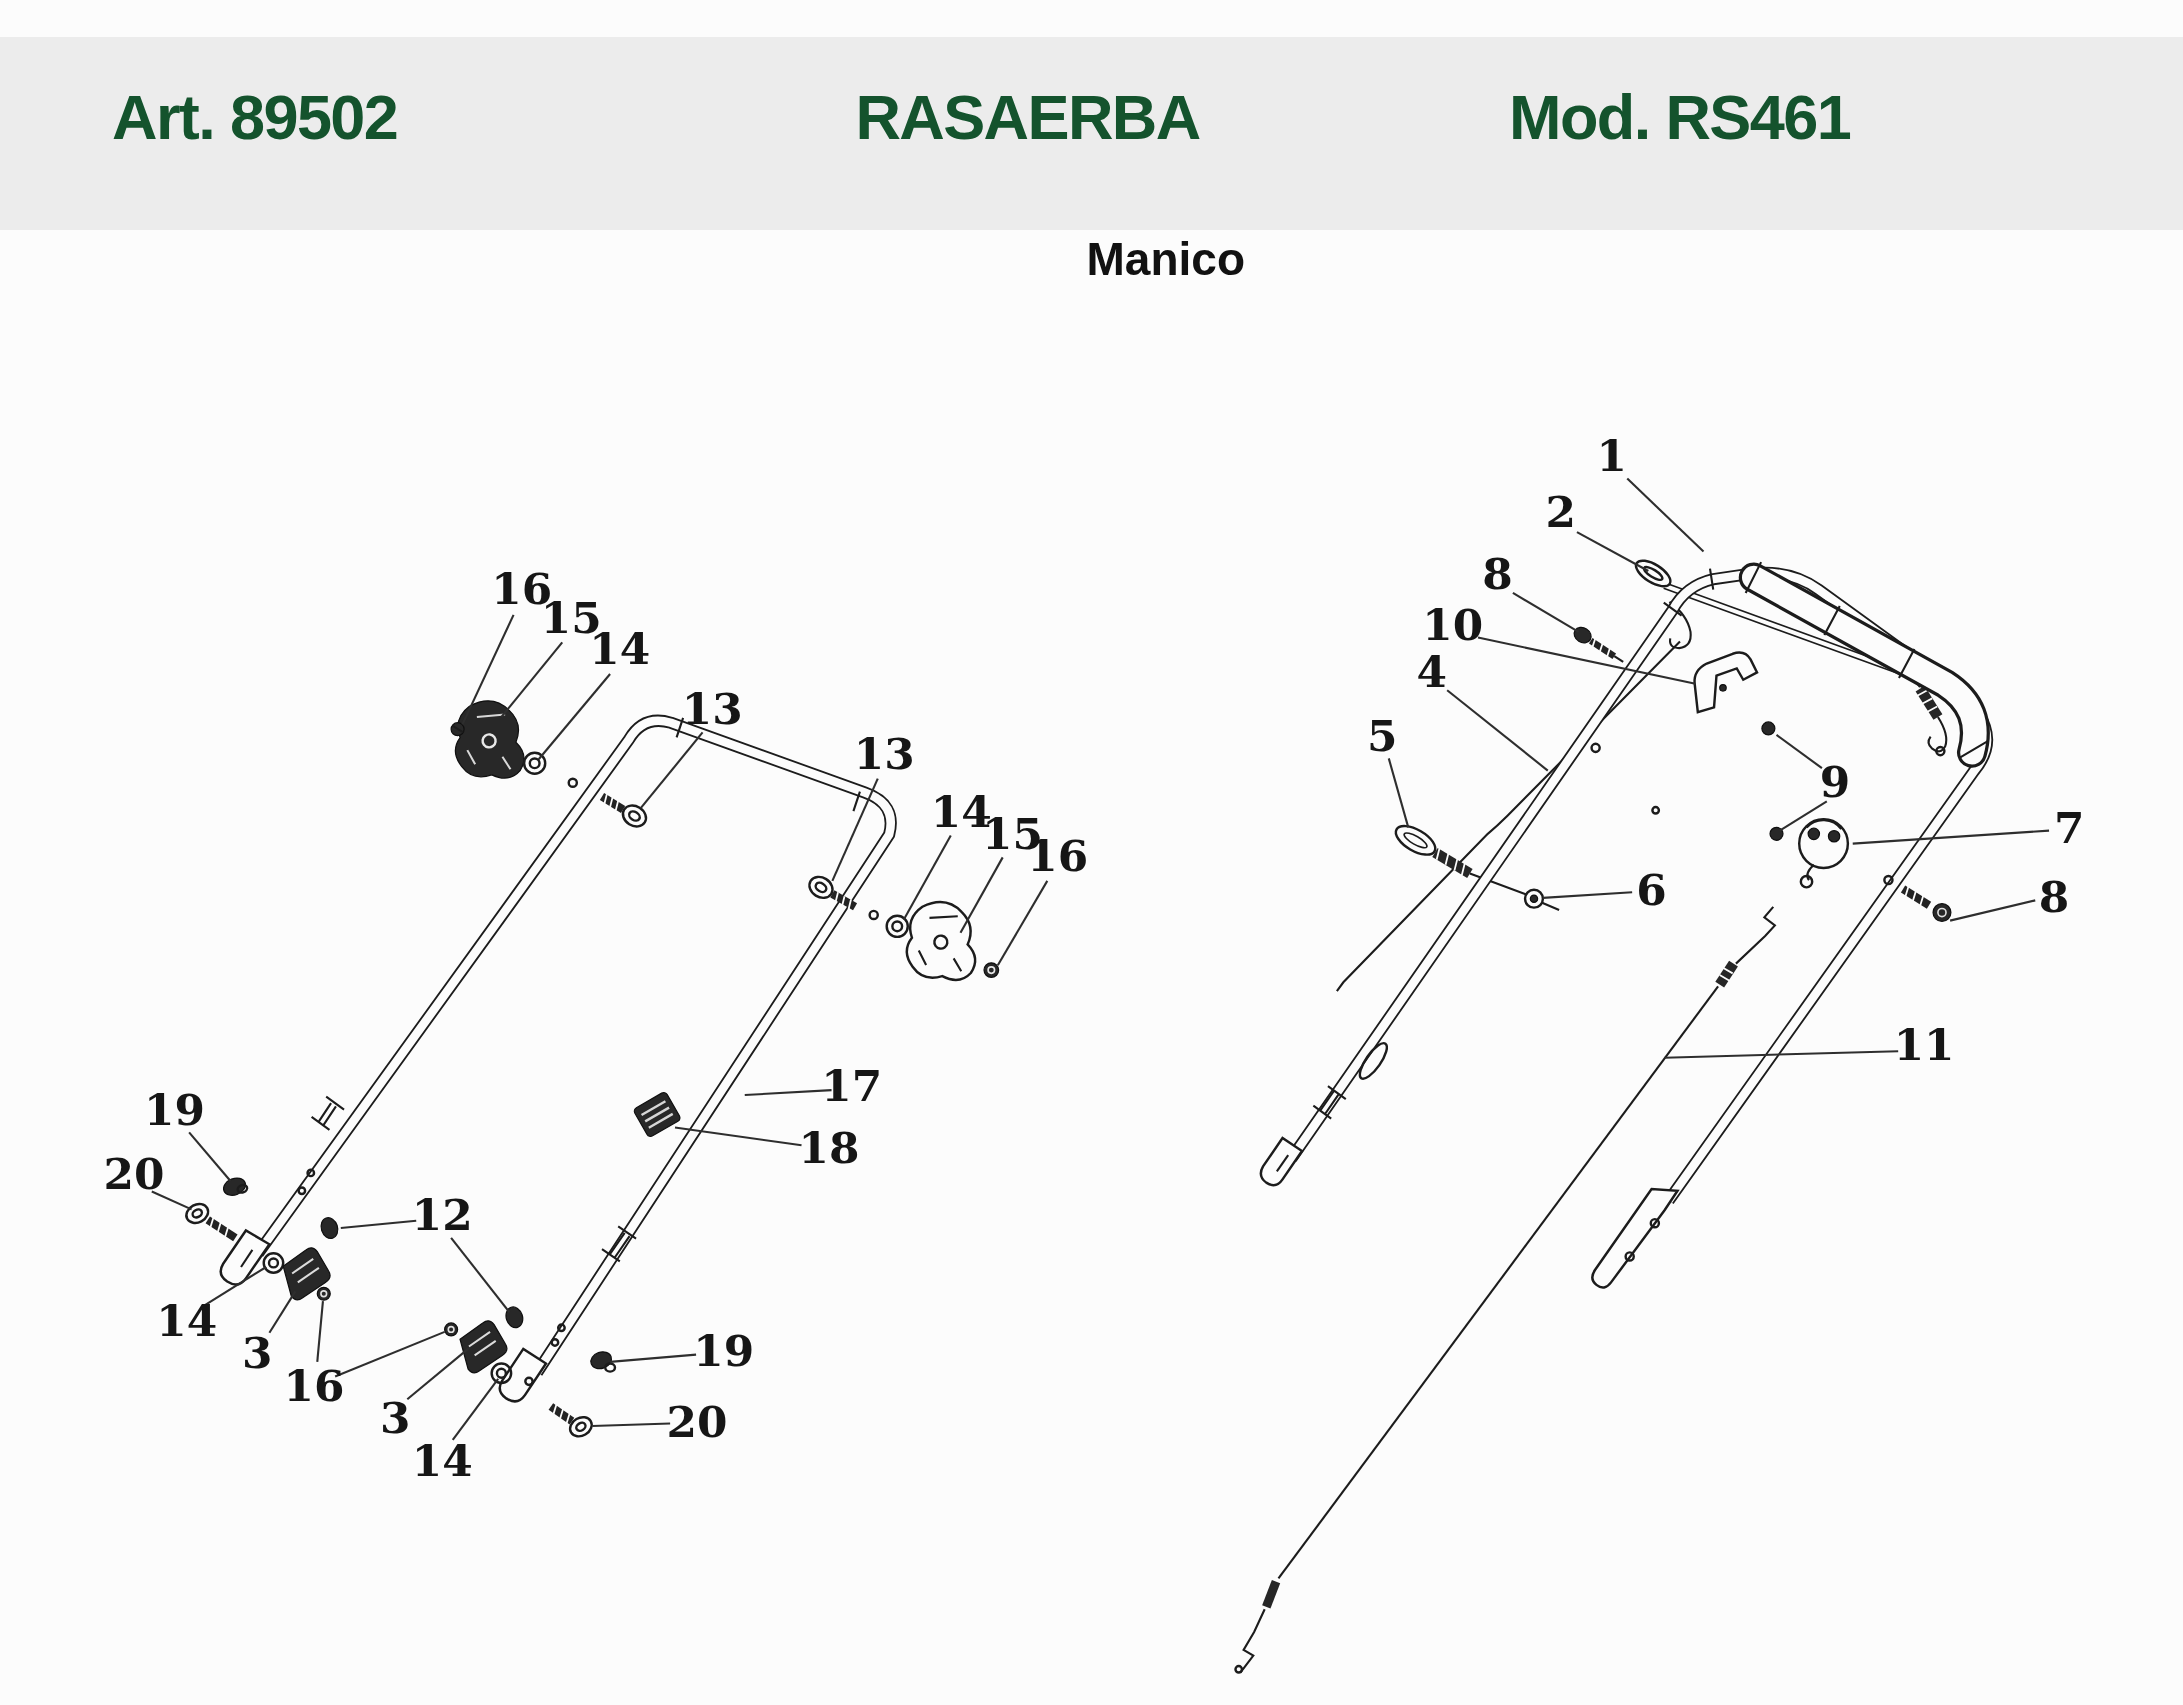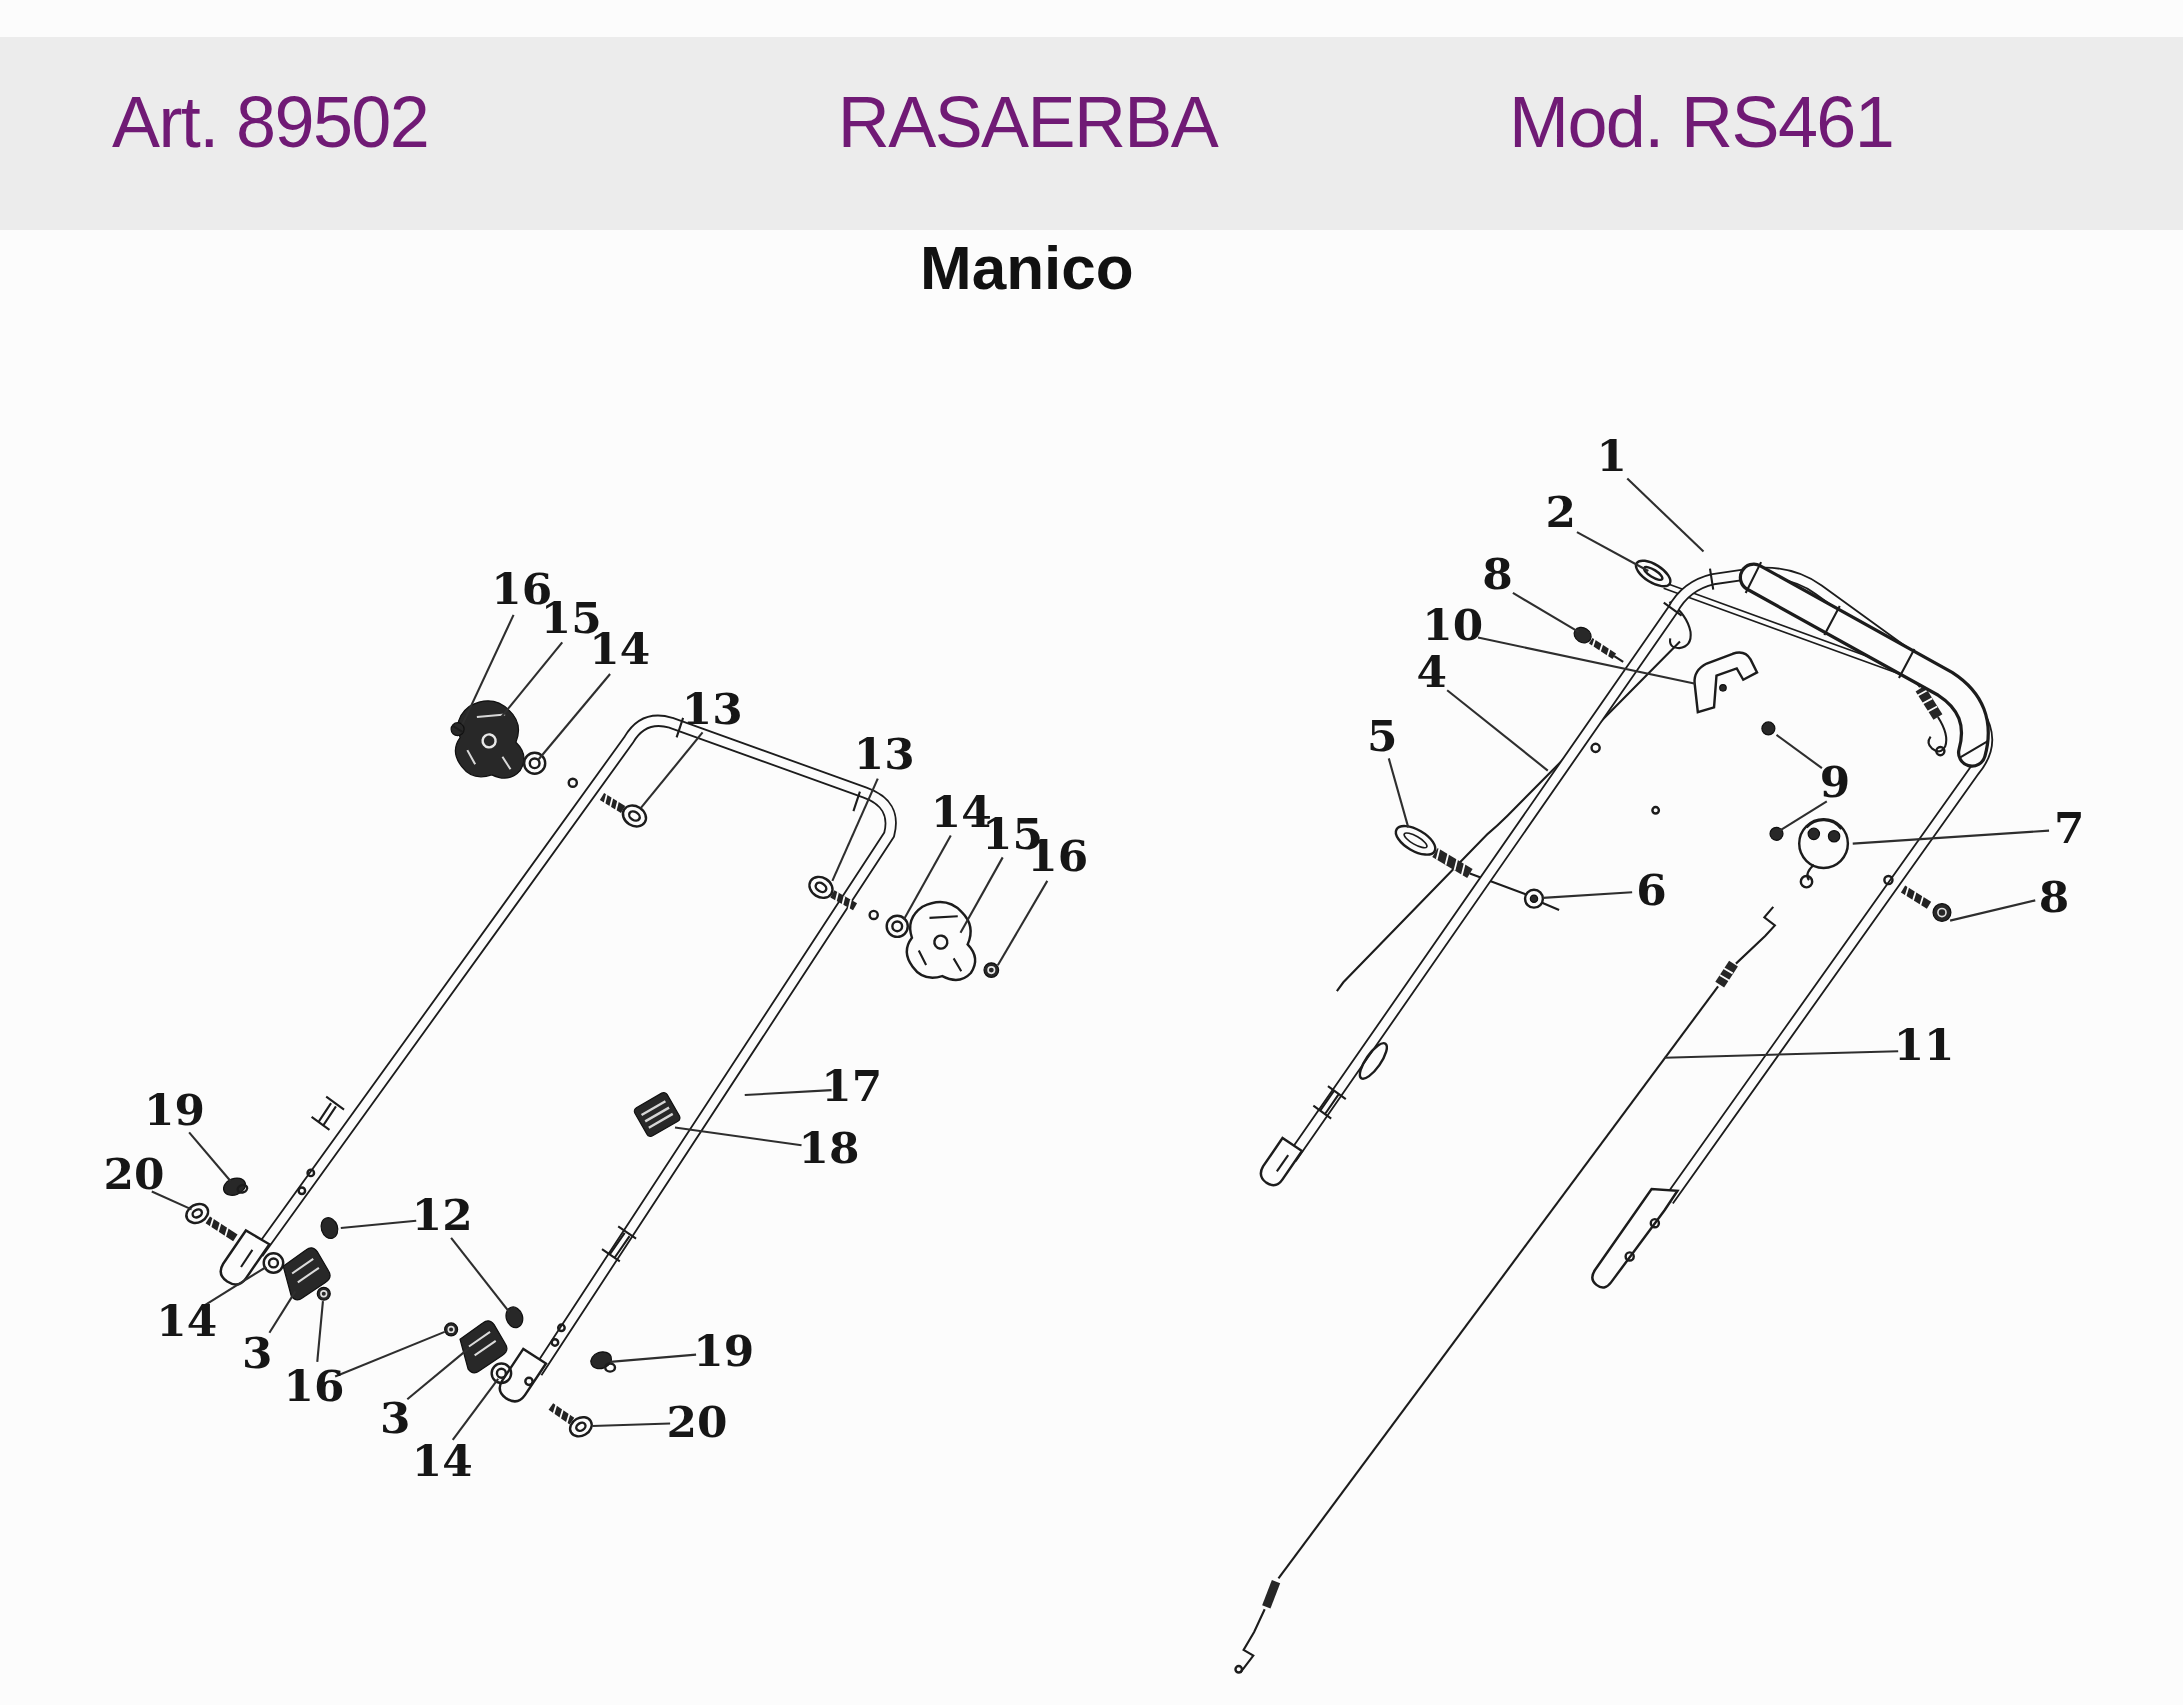--- a/index.html
+++ b/index.html
@@ -1,25 +1,25 @@
 <!DOCTYPE html>
 <html style="font-size:13px"><head>
 <meta charset="utf-8">
 <style>
   html,body{margin:0;padding:0;background:#ffffff;}
   .page{position:relative;width:2183px;height:1705px;background:#fcfcfc;overflow:hidden;
         font-family:"Liberation Sans",sans-serif;}
   .band{position:absolute;left:0;top:37px;width:2183px;height:193px;background:#ececec;}
-  .htxt{position:absolute;font-weight:normal;color:#701a75;font-size:72px;letter-spacing:-1.6px;
+  .htxt{position:absolute;font-weight:bold;color:#14532d;font-size:63px;letter-spacing:-1.6px;
         white-space:nowrap;font-family:"Liberation Sans",sans-serif;}
   .h-art{left:112px;top:81px;}
   .h-prod{left:784px;top:81px;width:487px;text-align:center;}
   .h-mod{left:1509px;top:81px;width:513px;}
-  .subtitle{position:absolute;left:920px;top:232px;width:325px;text-align:left;
-            font-weight:bold;color:#111;font-size:62px;font-family:"Liberation Sans",sans-serif;}
+  .subtitle{position:absolute;left:920px;top:232px;width:325px;text-align:right;
+            font-weight:bold;color:#111;font-size:46px;font-family:"Liberation Sans",sans-serif;}
   svg{position:absolute;left:0;top:0;}
   .to{fill:none;stroke:#1c1c1c;stroke-width:15;stroke-linejoin:round;}
   .ti{fill:none;stroke:#fcfcfc;stroke-width:10.5;stroke-linejoin:round;}
   .bo{fill:none;stroke:#1c1c1c;stroke-width:9;}
   .bi{fill:none;stroke:#fcfcfc;stroke-width:5;}
   .go{fill:none;stroke:#1c1c1c;stroke-width:37;stroke-linecap:round;}
   .gi{fill:none;stroke:#fcfcfc;stroke-width:29;stroke-linecap:round;}
   .tn{fill:none;stroke:#1c1c1c;stroke-width:2.6;}
   .dk{fill:#282828;stroke:#101010;stroke-width:1.5;}
   .lt{fill:#fcfcfc;stroke:#1c1c1c;stroke-width:3;}

